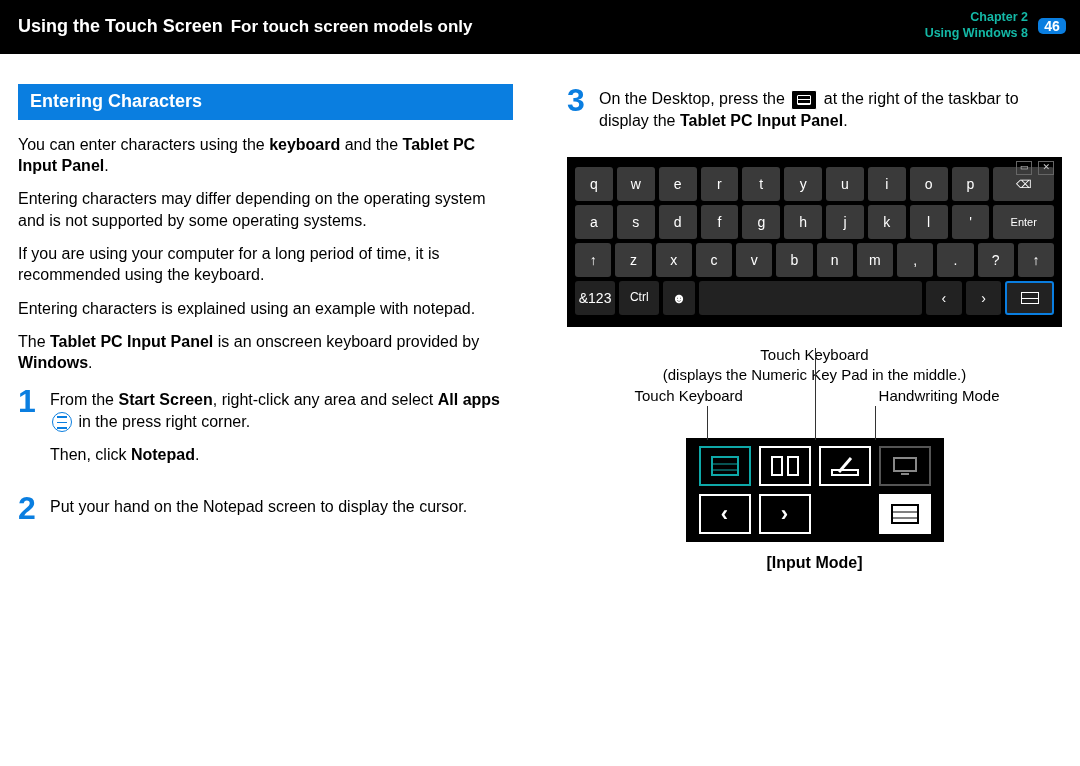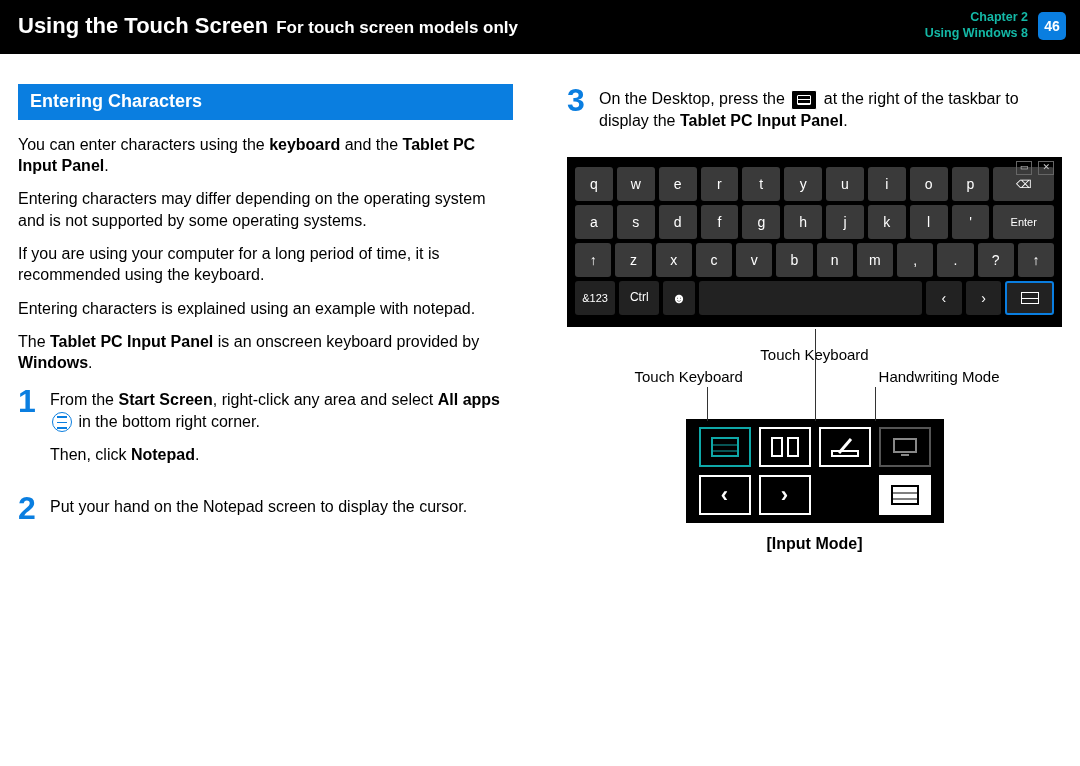--- a/index.html
+++ b/index.html
@@ -14,25 +14,25 @@
 .header {
   background: #000;
   color: #fff;
   display: flex;
   justify-content: space-between;
   align-items: center;
   padding: 8px 14px 10px 18px;
   height: 54px;
 }
 .header-left { display: flex; align-items: baseline; gap: 8px; }
-.title-main { font-size: 22px; font-weight: 700; }
+.title-main { font-size: 18px; font-weight: 700; }
 .title-sub { font-size: 17px; font-weight: 600; }
 .header-right { display: flex; align-items: center; gap: 10px; }
 .chapter-info { text-align: right; font-size: 12.5px; font-weight: 700; color: #14b8a6; line-height: 1.25; }
-.page-badge { background: #0a7ee0; color: #fff; width: 28px; height: 28px; border-radius: 5px; display: flex; align-items: center; justify-content: center; font-weight: 700; font-size: 14px; }
+.page-badge { background: #0a7ee0; color: #fff; width: 28px; height: 16px; border-radius: 5px; display: flex; align-items: center; justify-content: center; font-weight: 700; font-size: 14px; }
 .body { display: flex; padding: 30px 18px 0 18px; gap: 54px; font-size: 16px; line-height: 1.33; }
 .col { flex: 1; }
 .section-label {
   background: #0a7ee0; color: #fff; font-weight: 700; font-size: 18px;
   padding: 6px 12px; margin-bottom: 14px;
 }
 .para { margin-bottom: 12px; }
 .sub-heading { font-weight: 700; font-size: 18px; border-bottom: 1px solid #0a7ee0; padding-bottom: 4px; margin: 22px 0 12px; }
 .step { display: flex; gap: 10px; margin-bottom: 14px; }
 .step-num { color: #0a7ee0; font-size: 32px; font-weight: 700; line-height: 1; min-width: 22px; }
@@ -102,21 +102,21 @@
       <div class="step-body">
         <div class="para">
           <span>From the </span><strong>Start Screen</strong><span>, right-click any area and select </span><strong>All apps</strong>
           <span class="inline-icon">
               <div style="display:flex;flex-direction:column;gap:2px">
                 <div class="bar"></div>
                 <div class="bar"></div>
                 <div class="bar"></div>
               </div>
             </span>
-          <span> in the bottom right corner.</span>
+          <span> in the press right corner.</span>
         </div>
         <div class="para">
           <span>Then, click </span><strong>Notepad</strong><span>.</span>
         </div>
       </div>
     </div>
 
     <div class="step">
       <div class="step-num">2</div>
       <div class="step-body para">Put your hand on the Notepad screen to display the cursor.</div>
@@ -179,40 +179,41 @@
         <div class="key">v</div>
         <div class="key">b</div>
         <div class="key">n</div>
         <div class="key">m</div>
         <div class="key">,</div>
         <div class="key">.</div>
         <div class="key">?</div>
         <div class="key">↑</div>
       </div>
       <div class="kb-row">
-        <div class="key dark" style="flex:0.9;font-size:11px">&amp;123</div>
+        <div class="key dark" style="flex:0.9;font-size:14px">&amp;123</div>
         <div class="key dark" style="flex:0.9;font-size:12px">Ctrl</div>
         <div class="key dark" style="flex:0.7">
             <span>☻</span>
           </div>
         <div class="key dark" style="flex:5"></div>
         <div class="key dark" style="flex:0.8">‹</div>
         <div class="key dark" style="flex:0.8">›</div>
         <div class="key dark highlight" style="flex:1">
           <span style="width:18px;height:12px;border:1px solid #fff;display:flex;flex-direction:column">
               <span style="flex:1;border-bottom:0.5px solid #fff"></span>
               <span style="flex:1"></span>
             </span>
         </div>
       </div>
     </div>
 
     <div class="input-panel-wrap" style="position:relative;">
       <div style="text-align:center;line-height:1.3;font-size:15px;margin-bottom:2px">
         <div>Touch Keyboard</div>
+        <div>(displays the Numeric Key Pad in the middle.)</div>
       </div>
       <div class="labels-top">
         <span class="lbl" style="left:-50px;top:0">Touch Keyboard</span>
         <span class="lbl" style="right:-55px;top:0">Handwriting Mode</span>
         <div style="position:absolute;left:22px;top:20px;height:34px;border-left:1px solid #333"></div>
         <div style="position:absolute;left:130px;top:-38px;height:92px;border-left:1px solid #333"></div>
         <div style="position:absolute;left:190px;top:20px;height:34px;border-left:1px solid #333"></div>
       </div>
 
       <div class="input-panel">

